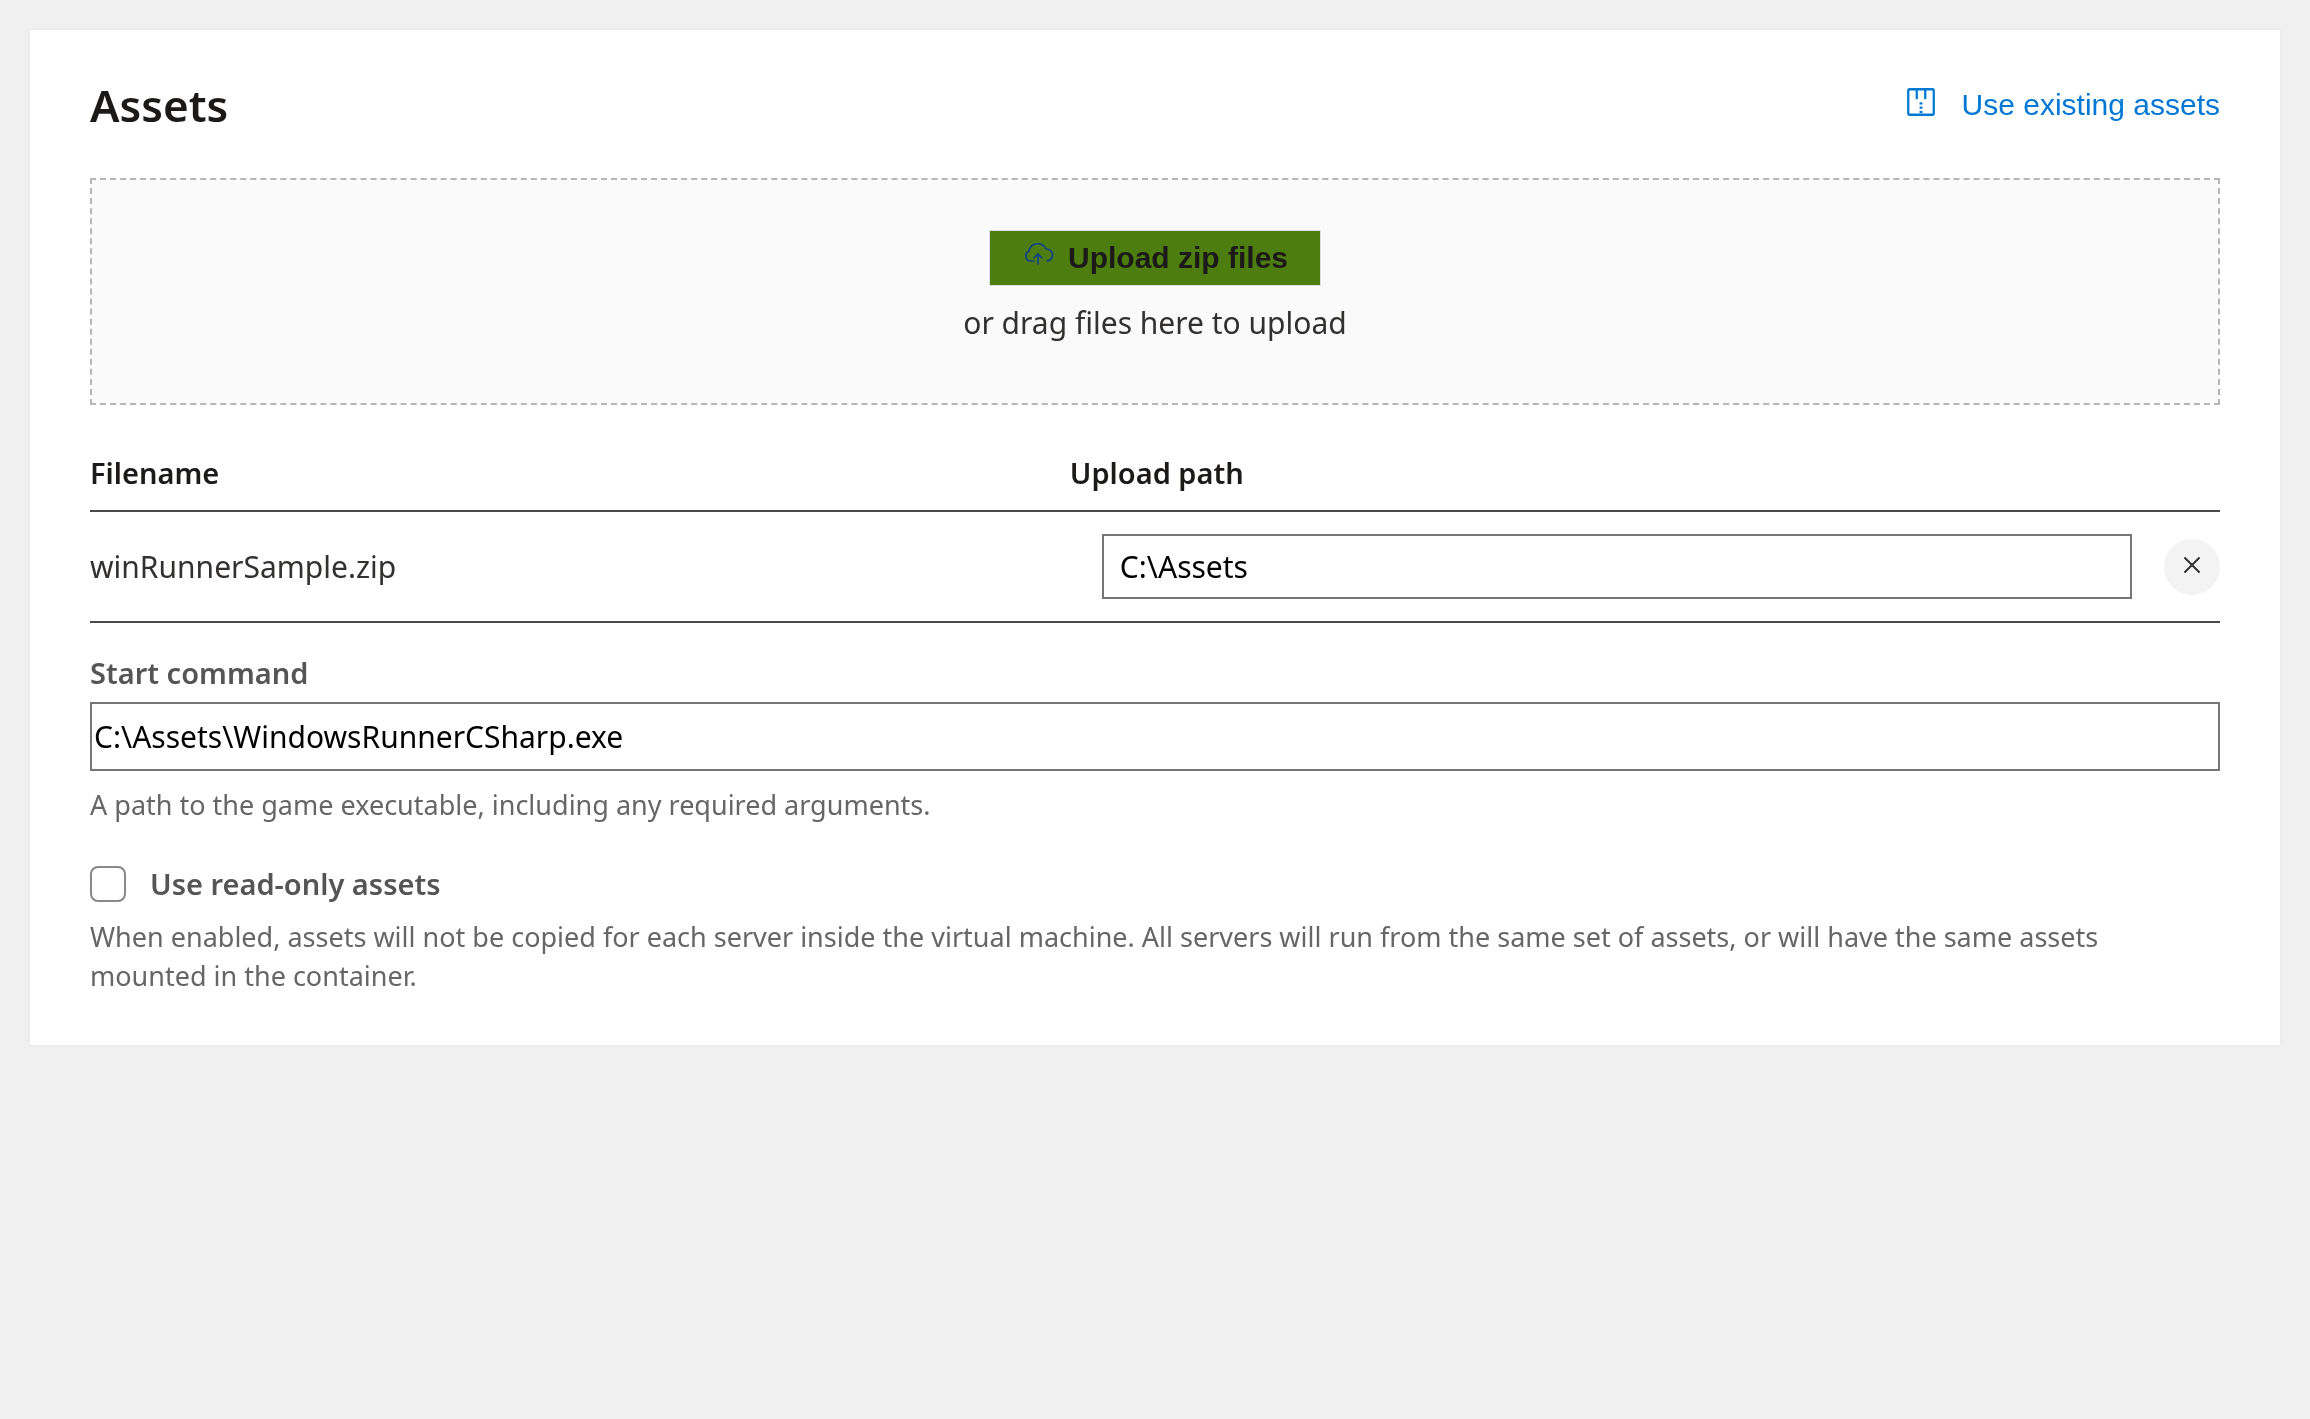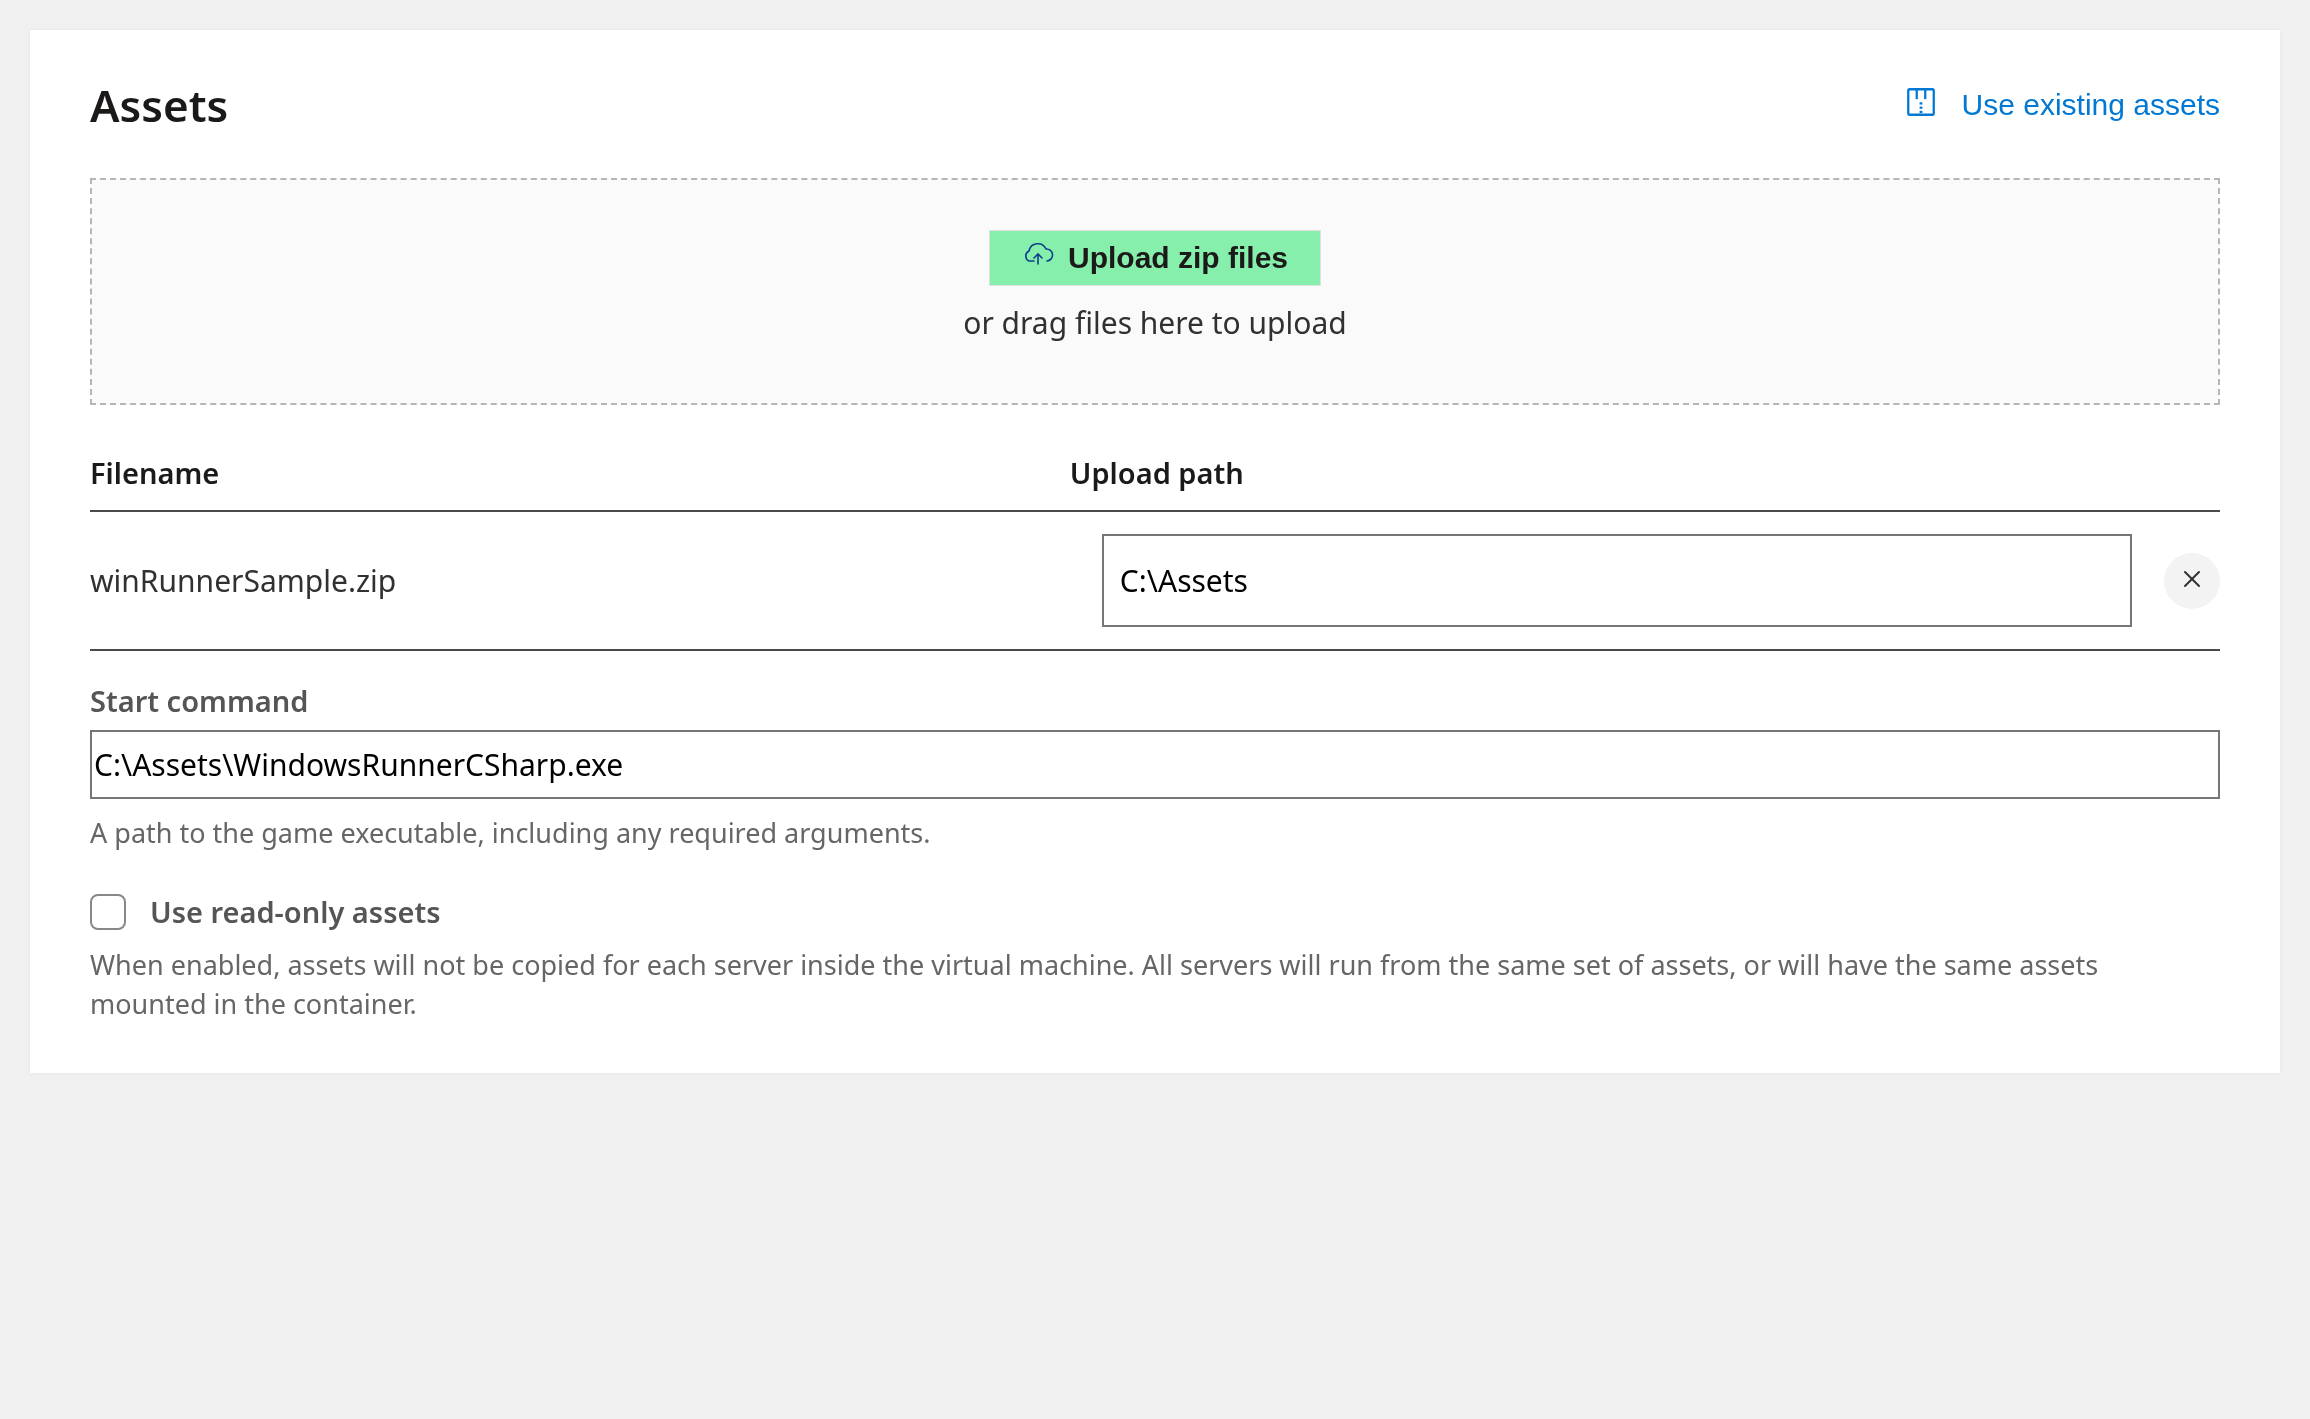--- a/index.html
+++ b/index.html
@@ -49,21 +49,21 @@
       gap: 16px;
       margin-bottom: 20px;
     }
     .upload-btn {
       display: flex;
       align-items: center;
       gap: 14px;
       font-size: 30px;
       font-weight: 600;
       color: #1b1a19;
-      background: #86efac;
+      background: #4d7c0f;
       border: 1px solid #e0e0e0;
       padding: 10px 32px;
       cursor: pointer;
     }
     .upload-btn svg { width: 32px; height: 26px; }
     .drop-hint {
       font-size: 30px;
       color: #323130;
     }
     .table-head {
@@ -85,21 +85,21 @@
       margin-bottom: 30px;
     }
     .filename-cell {
       flex: 0 0 46%;
       font-size: 30px;
       color: #323130;
     }
     .mount-input {
       flex: 1;
       font-size: 30px;
-      padding: 24px 16px;
+      padding: 10px 16px;
       border: 2px solid #767676;
       font-family: inherit;
       min-width: 0;
     }
     .delete-btn {
       width: 56px;
       height: 56px;
       border-radius: 50%;
       background: #f3f3f3;
       border: none;

